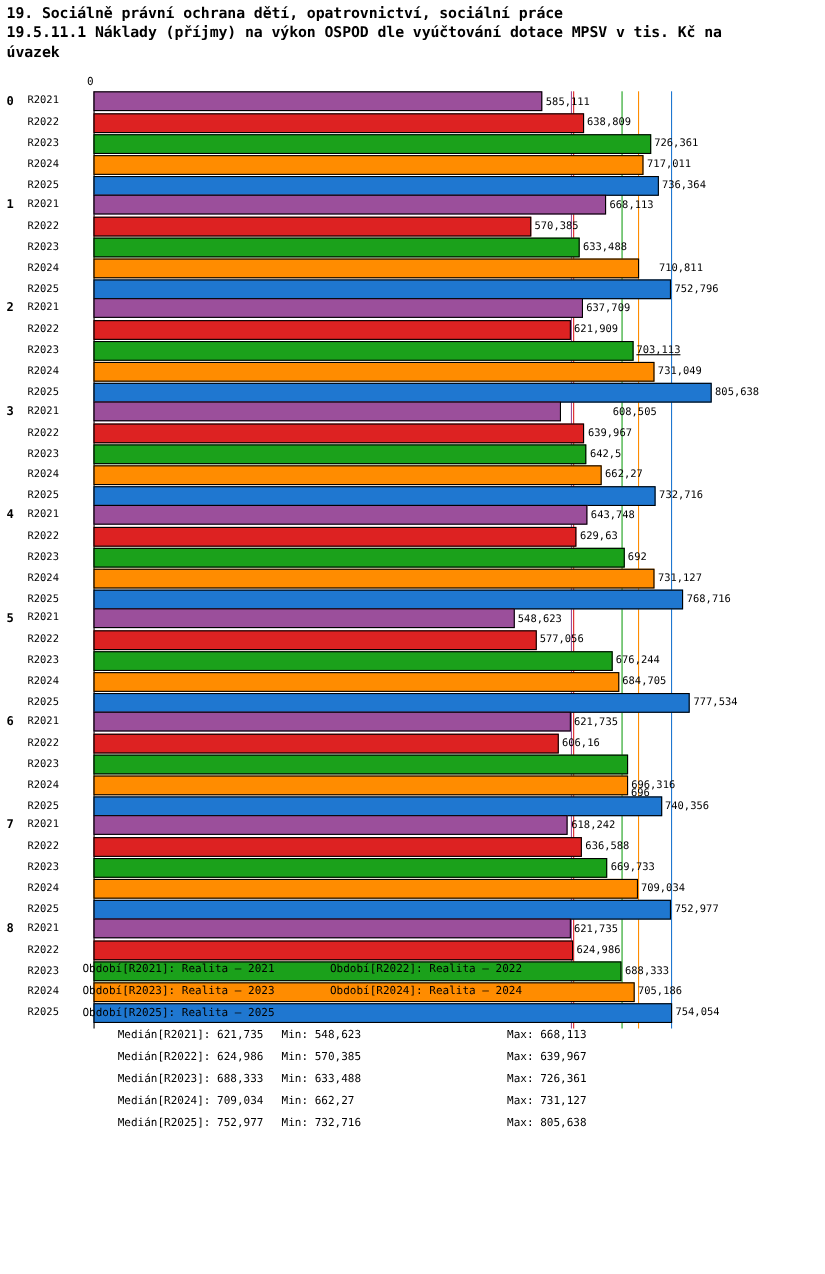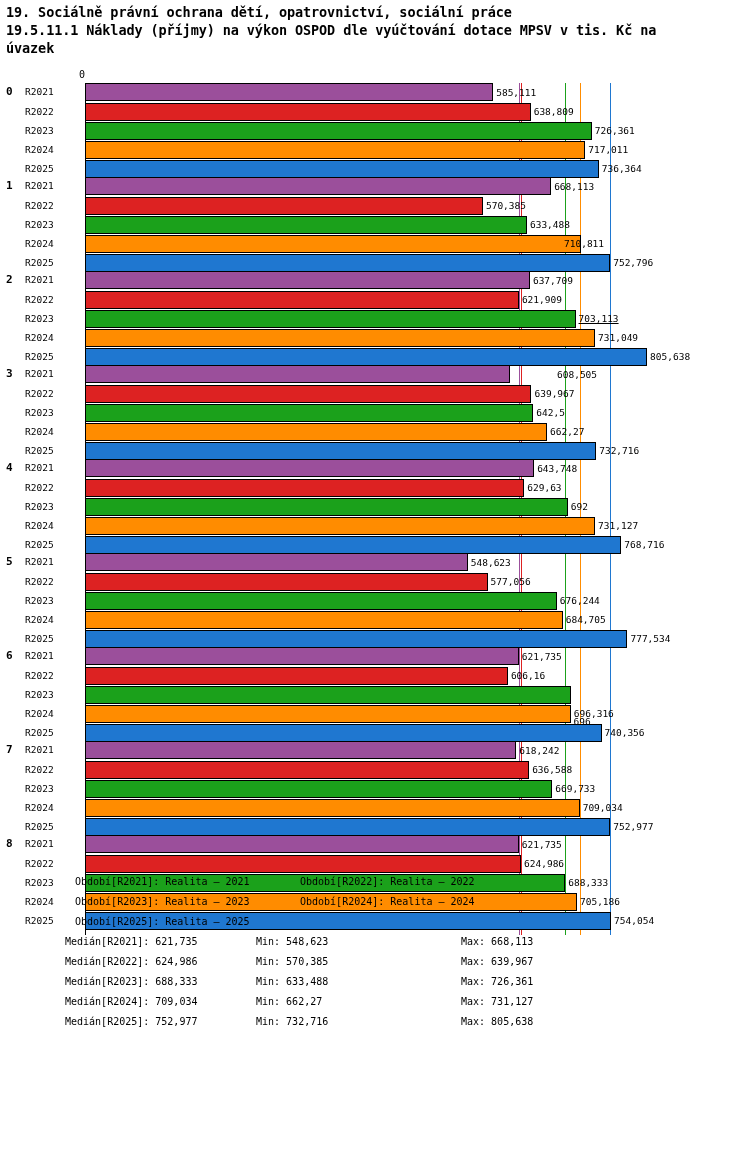--- a/index.html
+++ b/index.html
@@ -115,21 +115,21 @@
   }
   .lc1 { width: 300px; padding-left: 75px; box-sizing: border-box; }
   .lc2 { width: 230px; }
   .stats {
     margin-top: 4px;
   }
   .stat-row {
     display: flex;
     margin-bottom: 9px;
   }
-  .sc1 { width: 245px; padding-left: 65px; box-sizing: border-box; }
+  .sc1 { width: 245px; padding-left: 107px; box-sizing: border-box; }
   .sc2 { width: 205px; padding-left: 11px; }
   .sc3 { width: 200px; }
 </style>
 </head>
 <body>
 
 <div class="title-block">
   <div class="title-line">19. Sociálně právní ochrana dětí, opatrovnictví, sociální práce</div>
   <div class="title-line">19.5.11.1 Náklady (příjmy) na výkon OSPOD dle vyúčtování dotace MPSV v tis. Kč na</div>
   <div class="title-line">úvazek</div>
@@ -185,21 +185,21 @@
           <div class="bar-value" style="left: 400.943px;">570,385</div>
         </div>
         <div class="row">
           <div class="row-label">R2023</div>
           <div class="bar" style="width: 441.968px; background: rgb(27, 161, 27);"></div>
           <div class="bar-value" style="left: 444.968px;">633,488</div>
         </div>
         <div class="row">
           <div class="row-label">R2024</div>
           <div class="bar" style="width: 495.915px; background: rgb(255, 140, 0);"></div>
-          <div class="bar-value" style="left: 479px;">710,811</div>
+          <div class="bar-value" style="left: 514px;">710,811</div>
         </div>
         <div class="row">
           <div class="row-label">R2025</div>
           <div class="bar" style="width: 525.207px; background: rgb(31, 119, 208);"></div>
           <div class="bar-value" style="left: 528.207px;">752,796</div>
         </div>
       </div>
       <div class="group">
         <div class="grp-index">2</div>
         <div class="row">

